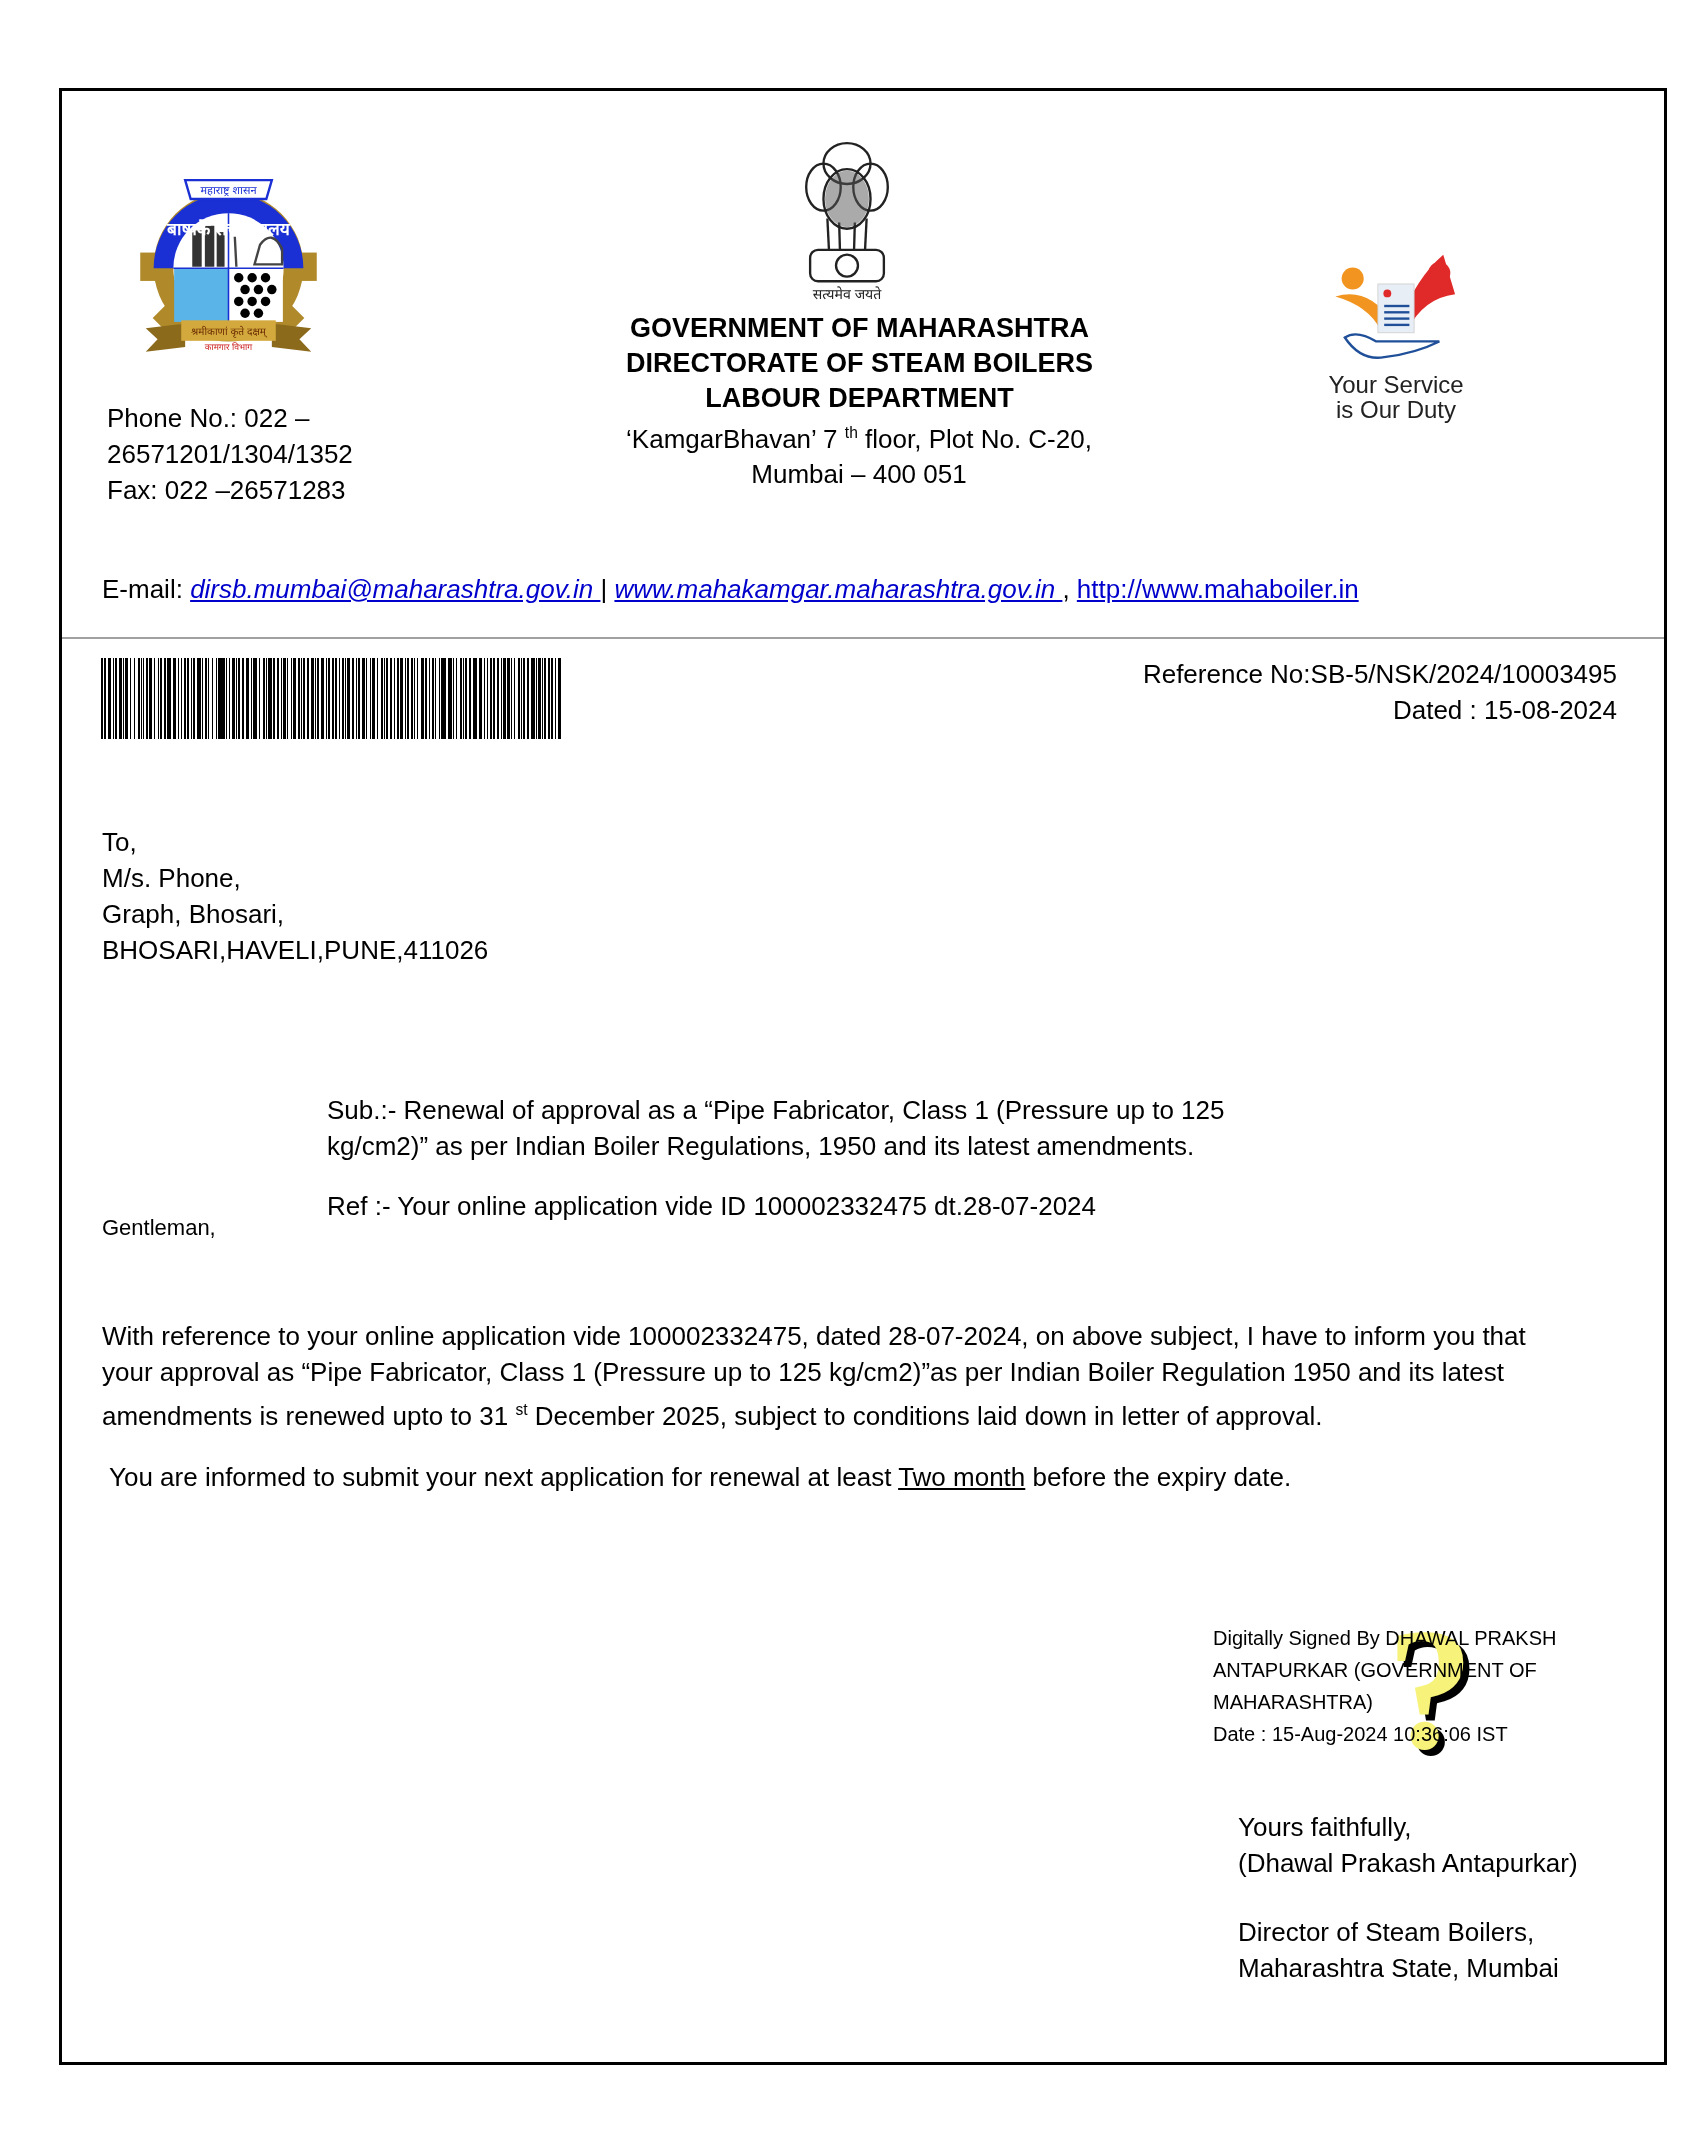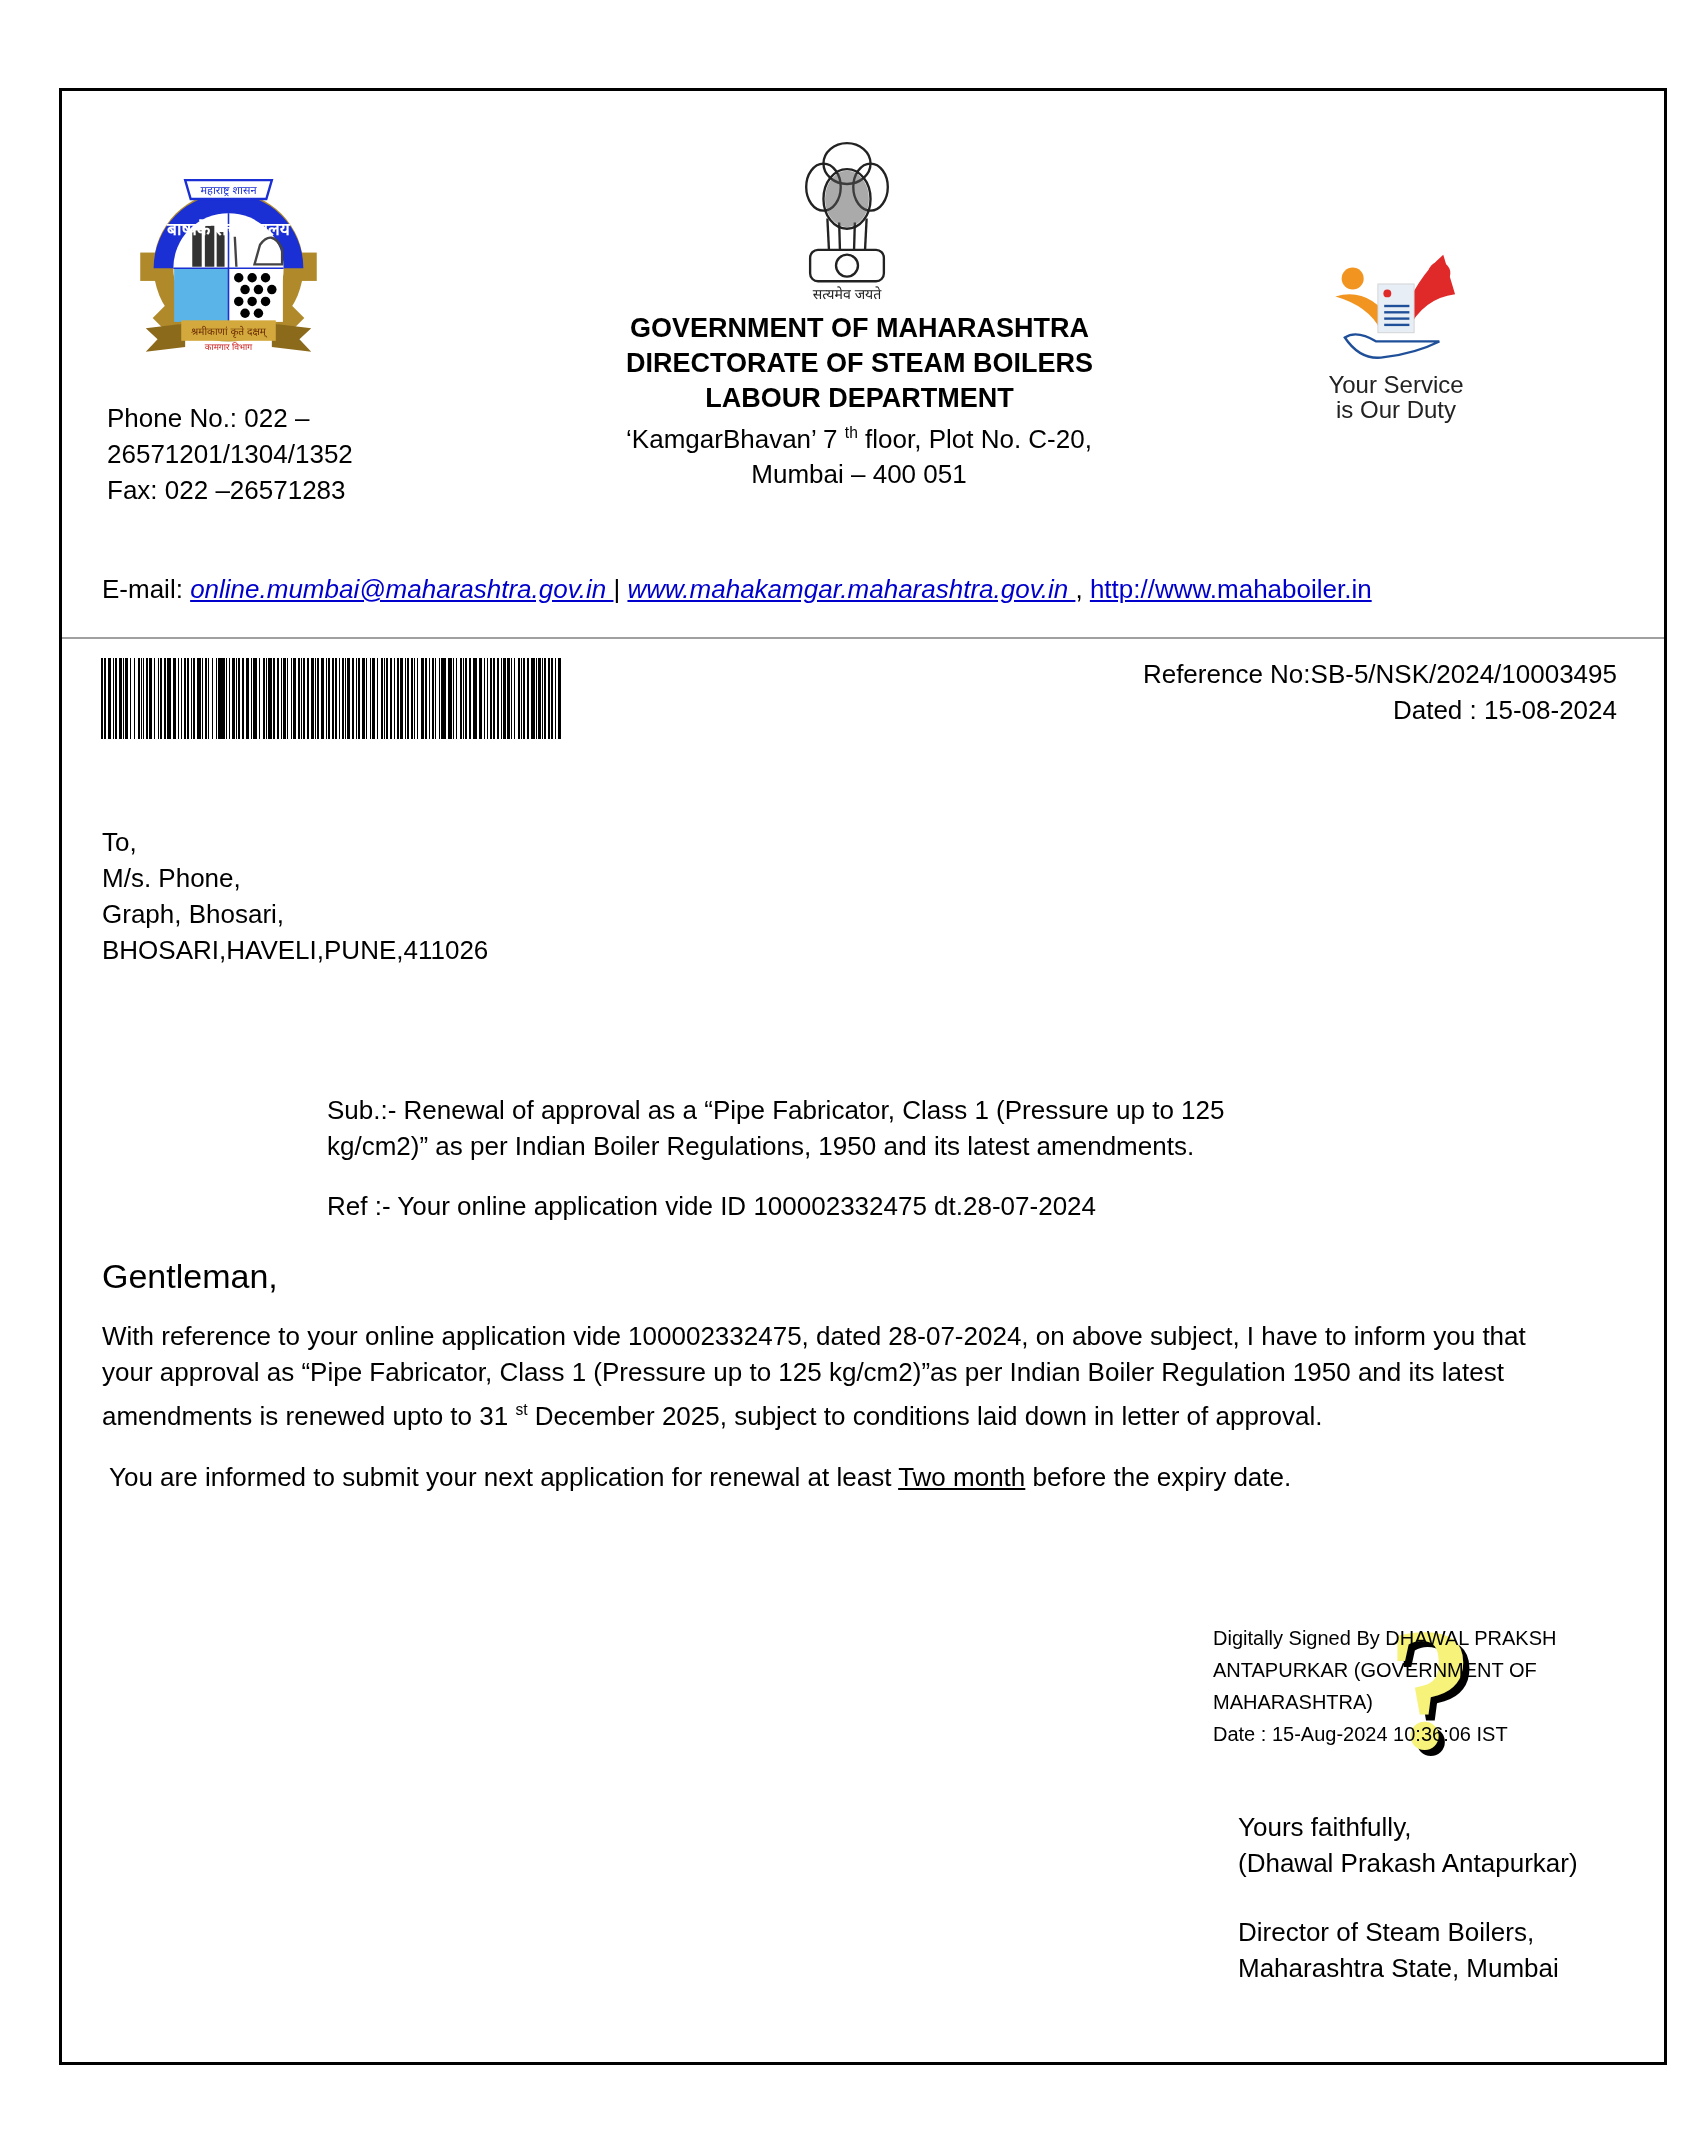--- a/index.html
+++ b/index.html
@@ -130,21 +130,21 @@
   <div>Mumbai – 400 051</div>
 </div>
 
 <div class="abs txt" style="left:107px;top:400px;line-height:36px;font-size:26px;">
   <div>Phone No.: 022 –</div>
   <div>26571201/1304/1352</div>
   <div>Fax: 022 –26571283</div>
 </div>
 
 <div class="abs txt" style="left:102px;top:573px;font-size:26px;">
-  <span>E-mail: </span><a class="link">online.mumbai@maharashtra.gov.in </a><span>| </span><a class="link">www.mahakamgar.maharashtra.gov.in </a><span>, </span><a class="link2">http://www.mahaboiler.in</a>
+  <span>E-mail: </span><a class="link">dirsb.mumbai@maharashtra.gov.in </a><span>| </span><a class="link">www.mahakamgar.maharashtra.gov.in </a><span>, </span><a class="link2">http://www.mahaboiler.in</a>
 </div>
 
 <div class="divider"></div>
 
 <div class="barcode" id="barcode">
     <span style="width: 2.4px; margin-right: 0.8px;"></span>
     <span style="width: 1.6px; margin-right: 2.4px;"></span>
     <span style="width: 3.2px; margin-right: 1.6px;"></span>
     <span style="width: 0.8px; margin-right: 1.6px;"></span>
     <span style="width: 1.6px; margin-right: 2.4px;"></span>
@@ -291,21 +291,21 @@
   <div class="b">BHOSARI,HAVELI,PUNE,411026</div>
 </div>
 
 <div class="abs txt" style="left:327px;top:1092px;font-size:26px;line-height:36px;">
   <div><span>Sub.:- Renewal of approval as a </span><span class="b">“Pipe Fabricator, Class 1 (Pressure up to 125</span></div>
   <div><span class="b">kg/cm2)”</span><span> as per Indian Boiler Regulations, 1950 and its latest amendments.</span></div>
   <div style="height:24px;"></div>
   <div><span>Ref :- Your online application vide ID </span><span class="b">100002332475 dt.28-07-2024</span></div>
 </div>
 
-<div class="abs txt" style="left:102px;top:1254px;font-size:34px;">Gentleman,</div>
+<div class="abs txt" style="left:102px;top:1214px;font-size:22px;">Gentleman,</div>
 
 <div class="abs txt" style="left:102px;top:1318px;font-size:26px;line-height:36px;">
   <div><span>With reference to your online application vide </span><span class="b">100002332475,</span><span> dated </span><span class="b">28-07-2024,</span><span> on above subject, I have to inform you that</span></div>
   <div><span>your approval as </span><span class="b">“Pipe Fabricator, Class 1 (Pressure up to 125 kg/cm2)”</span><span>as per Indian Boiler Regulation 1950 and its latest</span></div>
   <div style="margin-top:8px;"><span>amendments is renewed upto to </span><span class="b">31 </span><sup class="b">st</sup><span class="b"> December 2025, subject to conditions laid down in letter of approval.</span></div>
 </div>
 
 <div class="abs txt" style="left:102px;top:1461px;font-size:26px;margin-left:7px;">
   <span>You are informed to submit your next application for renewal at least </span><u class="ul b">Two month</u><span> before the expiry date.</span>
 </div>

